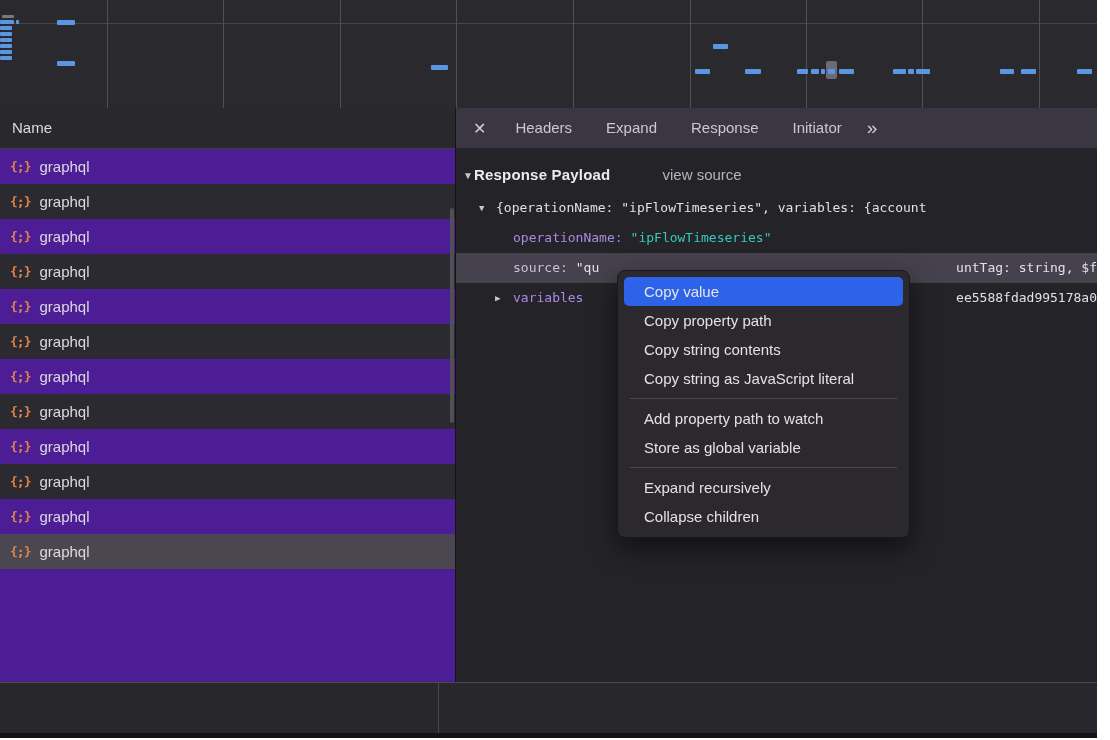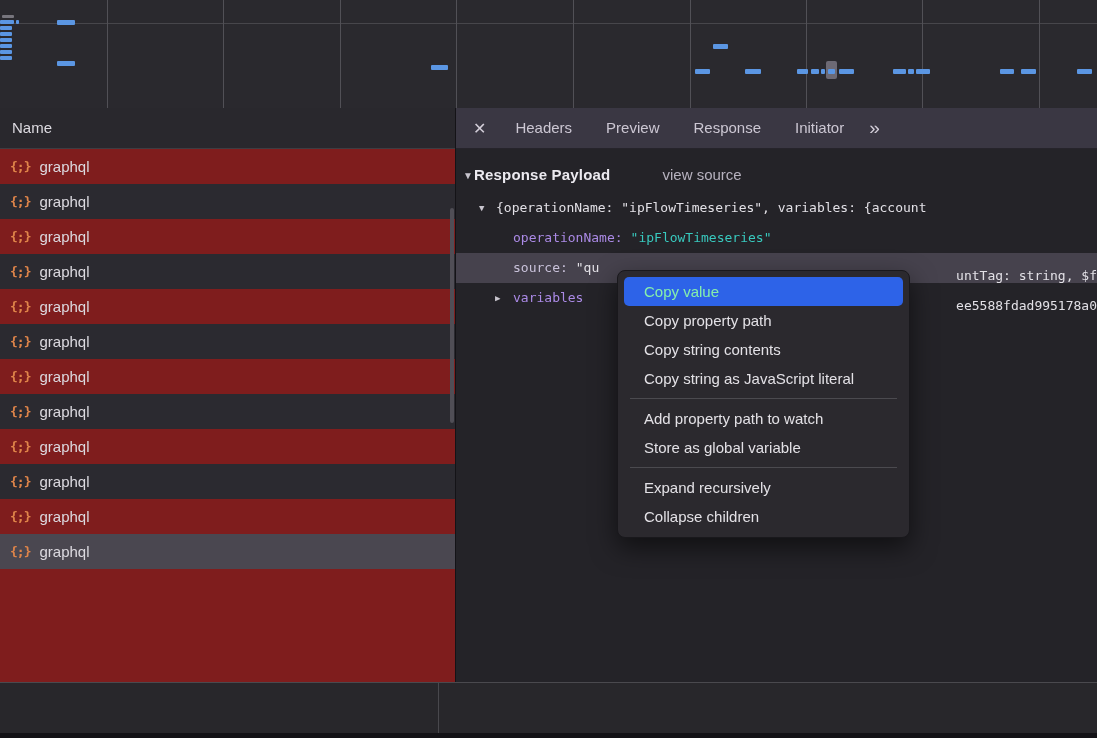--- a/index.html
+++ b/index.html
@@ -10,21 +10,21 @@
   
   .timeline{position:absolute;left:0;top:0;width:1097px;height:108px;background:#2a292e;
             border-bottom:1px solid #1e1d22;}
   .gridline{position:absolute;top:0;bottom:0;width:1px;background:#515056;}
   .hline{position:absolute;left:0;right:0;height:1px;background:#47464b;}
   .tbar{position:absolute;background:#5b96e3;border-radius:1px;}
   .tbar.gray{background:#77757d;}
   .tbar.marker{background:#6d6a75;border-radius:2px;}
 
   
-  .left-pane{position:absolute;left:0;top:108px;width:455px;height:574px;background:#7f1d1d;}
+  .left-pane{position:absolute;left:0;top:108px;width:455px;height:574px;background:#4c1d95;}
   .name-header{height:40px;line-height:40px;padding-left:12px;font-size:15px;font-weight:500;
                color:#dddbe1;background:#29282d;border-bottom:1px solid #3e3d42;}
   .req-row{height:35px;display:flex;align-items:center;padding-left:10px;font-size:15px;color:#dcdae0;}
   .req-row.alt{background:#2b2a30;}
   .req-row.selected{background:#4a4750;}
   .req-icon{color:#e0854a;font-family:"DejaVu Sans Mono",monospace;font-size:13px;font-weight:bold;
             margin-right:9px;letter-spacing:-1px;}
   .scroll-thumb{position:absolute;right:1px;top:100px;width:4px;height:215px;background:#504e56;border-radius:2px;}
 
   
@@ -47,34 +47,34 @@
   .tree{font-family:"DejaVu Sans Mono",monospace;font-size:13px;color:#e2e0e6;margin-top:10px;}
   .trow{height:30px;line-height:30px;white-space:nowrap;position:relative;overflow:hidden;padding-left:57px;}
   .trow.root{padding-left:40px;}
   .trow .tri{position:absolute;left:23px;top:0;font-size:9px;color:#c8c5ce;}
   .trow .tri.deep{left:39px;}
   .trow.selected{background:#46424d;}
   .key{color:#ab8ae6;}
   .key.dim{color:#c9c2da;}
   .str{color:#38c9be;}
   .val-gap{margin-left:8px;}
-  .frag{position:absolute;right:0;top:0;margin-top:8px;}
+  .frag{position:absolute;right:0;top:0;}
 
   
   .bottom-section{position:absolute;left:0;top:682px;width:1097px;height:51px;background:#28272b;
                   border-top:1px solid #4a494e;box-sizing:border-box;}
   .v-div{position:absolute;left:438px;top:0;bottom:0;width:1px;background:#49484d;}
   .black-bar{position:absolute;left:0;top:733px;width:1097px;height:5px;background:#131216;}
 
   
   .context-menu{position:absolute;left:617px;top:270px;width:291px;background:#2b292e;
                 border:1px solid #19181c;border-radius:8px;padding:6px 0;
                 box-shadow:0 10px 26px rgba(0,0,0,.55);font-size:15px;color:#e3e1e6;z-index:10;}
   .menu-item{height:29px;line-height:29px;padding-left:20px;margin:0 6px;border-radius:5px;}
-  .menu-item.highlighted{background:#2d63e8;color:#86efac;}
+  .menu-item.highlighted{background:#2d63e8;color:#e5e5e5;}
   .menu-divider{height:1px;background:#4b4a4f;margin:5px 12px;}
 </style>
 </head>
 <body>
 
 <div class="screen">
   <div class="app">
 
     <section class="timeline">
       <div class="hline" id="timeline-hline" style="top: 23px;"></div>
@@ -171,21 +171,21 @@
           </div>
         </div>
       <div class="scroll-thumb"></div>
     </section>
 
     <section class="right-pane">
       <div class="tabs-bar">
         <span class="close-x">✕</span>
         <div id="tabs" style="display:flex;">
             <div class="tab">Headers</div>
-            <div class="tab">Preview</div>
+            <div class="tab">Expand</div>
             <div class="tab">Response</div>
             <div class="tab">Initiator</div>
           </div>
         <span class="chevrons">»</span>
       </div>
 
       <div class="payload-header">
         <span class="tri-icon">▼</span><b>Response Payload</b><span class="view-source">view source</span>
       </div>
 

